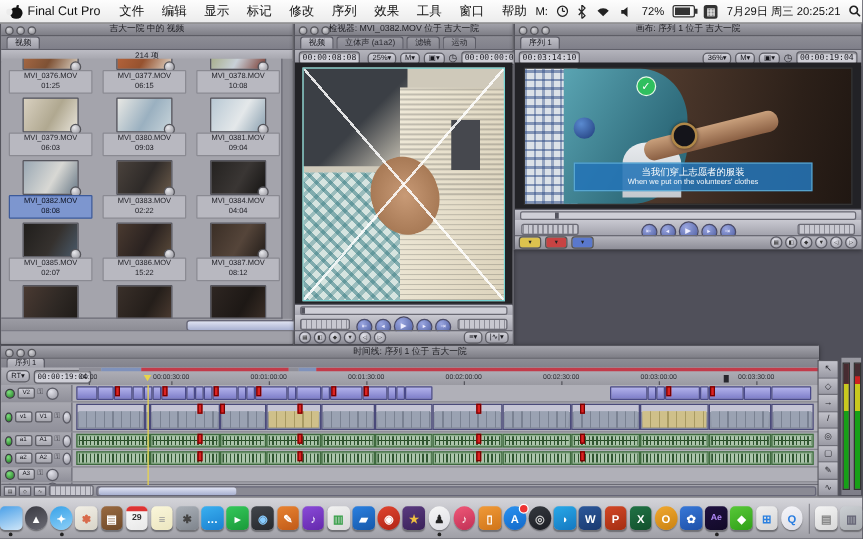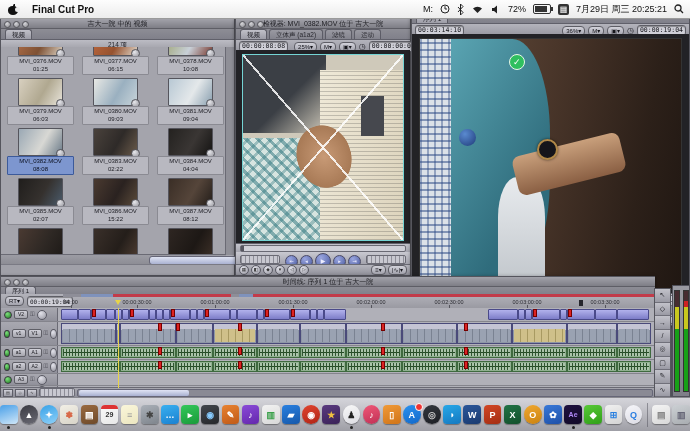--- a/index.html
+++ b/index.html
@@ -3,21 +3,21 @@
 <meta charset="utf-8">
 <style>
   html,body{margin:0;padding:0}
   body{width:690px;height:431px;position:relative;overflow:hidden;background:#50505a;
        font-family:"Liberation Sans",sans-serif;-webkit-font-smoothing:antialiased;cursor:default}
   .abs{position:absolute}
   
   #menubar{left:0;top:0;width:690px;height:18px;background:linear-gradient(#fdfdfd,#ececec);
            border-bottom:1px solid #9a9a9a;display:flex;align-items:center;font-size:10px;color:#111;z-index:50}
   #menubar .mitem{padding:0 7px;white-space:nowrap}
-  #menubar .app{font-weight:bold;padding:0 8px}
+  #menubar .app{font-weight:normal;padding:0 8px}
   .applelogo{width:10px;height:11px;position:relative;margin:0 6px 0 8px;display:inline-block}
   .applelogo i{position:absolute;left:0;top:2px;width:10px;height:9px;background:#111;border-radius:45% 45% 48% 48%}
   .applelogo u{position:absolute;right:-2px;top:3px;width:5px;height:5px;background:#ececec;border-radius:50%}
   .applelogo s{position:absolute;left:5px;top:0;width:2px;height:3px;background:#111;border-radius:60% 0 60% 0}
   #mstatus{margin-left:auto;display:flex;align-items:center;gap:7px;padding-right:6px;font-size:9px}
   #mstatus .txt{white-space:nowrap}
   #mstatus svg{display:block}
   .kbdsq{width:11px;height:11px;background:#333;color:#fff;border-radius:2px;font-size:8px;line-height:11px;text-align:center}
   .batt{width:16px;height:8px;border:1px solid #333;border-radius:2px;position:relative}
   .batt i{position:absolute;left:1px;top:1px;bottom:1px;width:12px;background:#333}
@@ -132,20 +132,32 @@
 </head>
 <body>
 
 <div id="menubar" class="abs">
   <span class="applelogo">
       <i></i>
       <u></u>
       <s></s>
     </span>
   <span class="app mitem">Final Cut Pro</span>
+  <span id="menuitems" style="display:flex">
+      <span class="mitem">文件</span>
+      <span class="mitem">编辑</span>
+      <span class="mitem">显示</span>
+      <span class="mitem">标记</span>
+      <span class="mitem">修改</span>
+      <span class="mitem">序列</span>
+      <span class="mitem">效果</span>
+      <span class="mitem">工具</span>
+      <span class="mitem">窗口</span>
+      <span class="mitem">帮助</span>
+    </span>
   <span id="mstatus">
       <span class="txt">M:</span>
       <span>
         <svg width="10" height="10" viewBox="0 0 10 10">
           <circle cx="5" cy="5" r="4" fill="none" stroke="#222"></circle>
           <path d="M5 5 V2.2 M5 5 H7" stroke="#222" fill="none"></path>
         </svg>
       </span>
       <span>
         <svg width="7" height="11" viewBox="0 0 7 11">
@@ -380,21 +392,21 @@
         <span class="rbtn">▼</span>
         <span class="rbtn">◁</span>
         <span class="rbtn">▷</span>
       </span>
     <span class="spacer"></span>
     <span class="pill">≡▾</span>
     <span class="pill">|∿|▾</span>
   </div>
 </div>
 
-<div class="win" id="canvas" style="left:411px;top:2px;width:279px;height:324px">
+<div class="win" id="canvas" style="left:411px;top:18px;width:279px;height:182px">
   <div class="tbar">
     <span class="lights">
         <i></i>
         <i></i>
         <i></i>
       </span>
     <span class="ttl">画布: 序列 1 位于 吉大一院</span>
   </div>
   <div class="tabrow">
     <span class="tab">序列 1</span>
@@ -412,20 +424,24 @@
     <div class="abs" style="left:7px;right:7px;top:4px;bottom:5px;background:linear-gradient(100deg,#6a5240 0%,#4a362a 45%,#2c2019 80%,#201712 100%);border:1px solid #333">
       <div class="abs" style="left:0;top:0;width:16%;height:100%;background:
         repeating-linear-gradient(0deg,rgba(40,70,130,.5) 0 2px,rgba(0,0,0,0) 2px 7px),
         repeating-linear-gradient(90deg,rgba(40,70,130,.4) 0 2px,rgba(0,0,0,0) 2px 7px),#dce2e8"></div>
       <div class="abs" style="left:12%;top:0;width:38%;height:100%;background:linear-gradient(120deg,#5aa4b2,#2f6c7c 70%);border-radius:0 38% 45% 0"></div>
       <div class="abs" style="left:30%;top:55%;width:18%;height:40%;background:linear-gradient(#e8ebee,#c4c9ce);border-radius:40% 40% 0 0"></div>
       <div class="abs" style="left:34%;top:6%;width:14px;height:14px;border-radius:50%;background:#2fbf5f;border:1px solid #e8f8e8;color:#fff;font-size:9px;line-height:14px;text-align:center">✓</div>
       <div class="abs" style="left:15%;top:36%;width:17px;height:17px;border-radius:50%;background:radial-gradient(circle at 35% 30%,#5a8ad0,#1e3a78)"></div>
       <div class="abs" style="left:36%;top:42%;width:42%;height:16%;background:linear-gradient(#c9a07c,#8a5f43);transform:rotate(-14deg);border-radius:8px"></div>
       <div class="abs" style="left:45%;top:40%;width:17px;height:17px;border-radius:50%;background:#14141a;border:2px solid #b08848;box-shadow:0 0 3px rgba(0,0,0,.6)"></div>
+      <div class="subbox" style="left:15%;right:12%;bottom:9%;padding:2px 0">
+        <div style="font-size:7.5px;line-height:9px">当我们穿上志愿者的服装</div>
+        <div style="font-size:6px;line-height:8px;opacity:.95">When we put on the volunteers' clothes</div>
+      </div>
     </div>
   </div>
   <div class="scrubrow" style="bottom:22px">
     <div class="scrub">
         <i style="left:10%"></i>
       </div>
   </div>
   <div class="transrow" style="bottom:8px">
     <div class="ticks abs" style="left:5px;top:3px;width:44px"></div>
     <div id="c-transport" class="abs" style="left:50%;transform:translateX(-50%);top:1px;display:flex;gap:2px;align-items:center">

